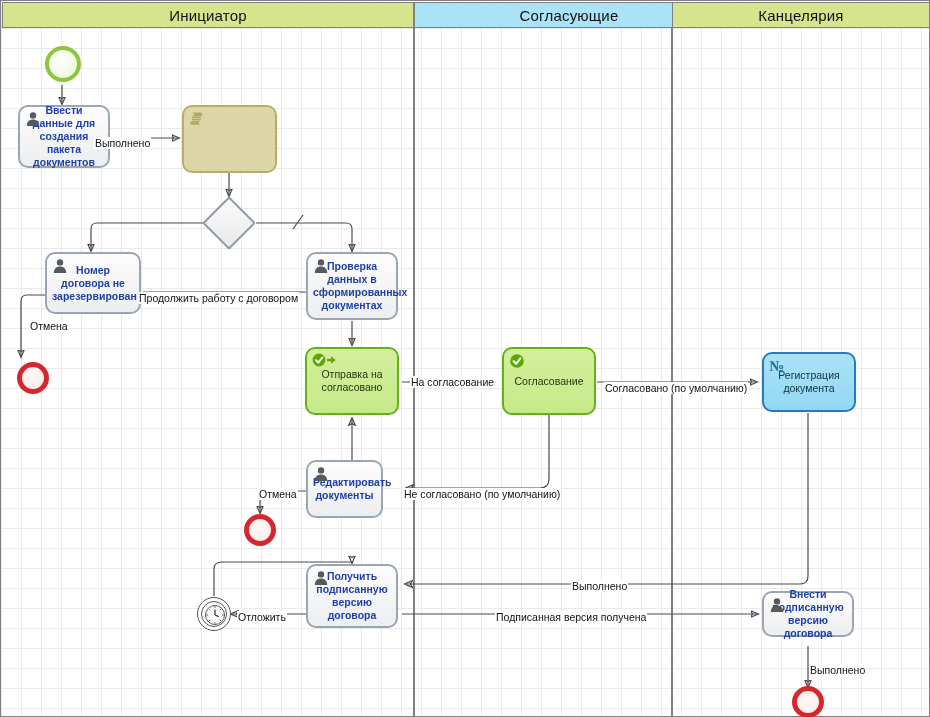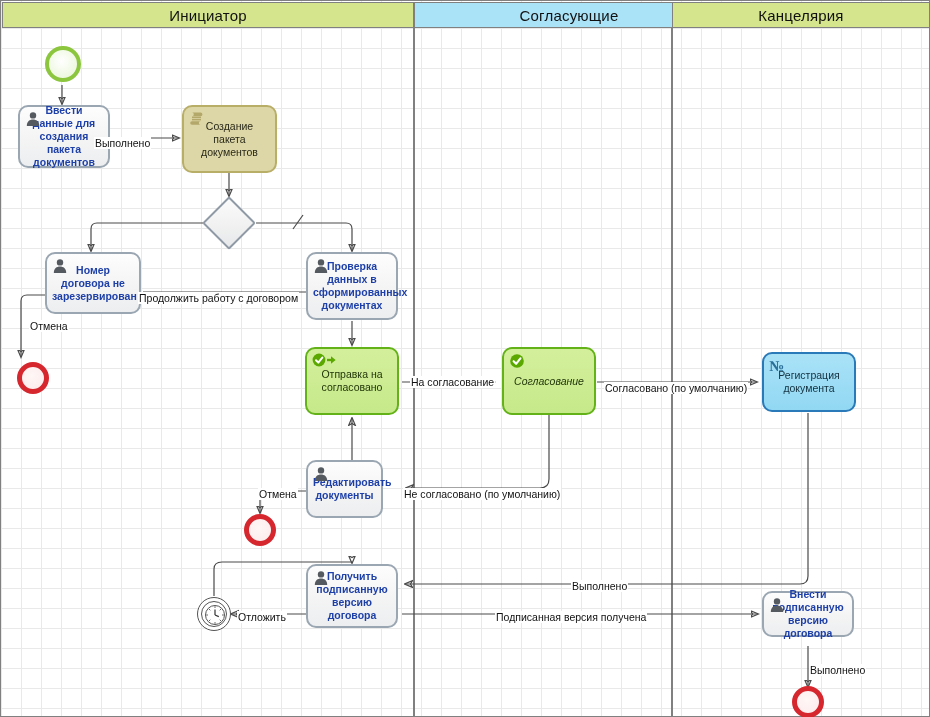--- a/index.html
+++ b/index.html
@@ -191,21 +191,20 @@
 
   <div class="node task script" style="left:181px;top:104px;width:95px;height:68px;">
     <span class="icon">
       <svg viewBox="0 0 16 16" width="16" height="16">
         <path d="M3,1.6 h8.6 a1.8,1.8 0 0 1 0,3.6 h-8.6 a1.8,1.8 0 0 0 0,-3.6 z" fill="#b3a86a"></path>
         <rect x="3" y="5.6" width="9" height="1.5" fill="#b3a86a"></rect>
         <rect x="3" y="7.9" width="9" height="1.5" fill="#b3a86a"></rect>
         <path d="M3,10.2 h8.6 a1.8,1.8 0 0 0 0,3.6 h-8.6 a1.8,1.8 0 0 1 0,-3.6 z" fill="#b3a86a"></path>
       </svg>
     </span>
-    <span class="lbl">Создание пакета документов</span>
   </div>
 
   <div class="node gateway" style="left:209px;top:203px;width:38px;height:38px;"></div>
 
   <div class="node task user" style="left:44px;top:251px;width:96px;height:62px;">
     <span class="icon">
       <svg viewBox="0 0 16 16" width="16" height="16">
         <circle cx="8" cy="4.4" r="3.2" fill="#555a60"></circle>
         <path d="M1.8,15 C1.8,10.6 4.6,8.6 8,8.6 C11.4,8.6 14.2,10.6 14.2,15 Z" fill="#555a60"></path>
       </svg>
@@ -228,21 +227,21 @@
       <svg viewBox="0 0 26 16" width="26" height="16">
         <circle cx="7" cy="7" r="6.4" fill="#5aa800"></circle>
         <path d="M4,7.2 L6.3,9.6 L10.3,4.6" stroke="#ffffff" stroke-width="2" fill="none" stroke-linecap="round" stroke-linejoin="round"></path>
         <path d="M15,7 h5" stroke="#5aa800" stroke-width="2.4"></path>
         <path d="M19,3.3 L23.6,7 L19,10.7 Z" fill="#5aa800"></path>
       </svg>
     </span>
     <span class="lbl">Отправка на согласовано</span>
   </div>
 
-  <div class="node task green" style="left:501px;top:346px;width:94px;height:68px;font-style:italic;">
+  <div class="node task green" style="left:501px;top:346px;width:94px;height:68px;">
     <span class="icon">
       <svg viewBox="0 0 16 16" width="16" height="16">
         <circle cx="8" cy="8" r="6.8" fill="#5aa800"></circle>
         <path d="M4.6,8.2 L7.1,10.8 L11.4,5.3" stroke="#ffffff" stroke-width="2.1" fill="none" stroke-linecap="round" stroke-linejoin="round"></path>
       </svg>
     </span>
     <span class="lbl">Согласование</span>
   </div>
 
   <div class="node task blue" style="left:761px;top:351px;width:94px;height:60px;">

